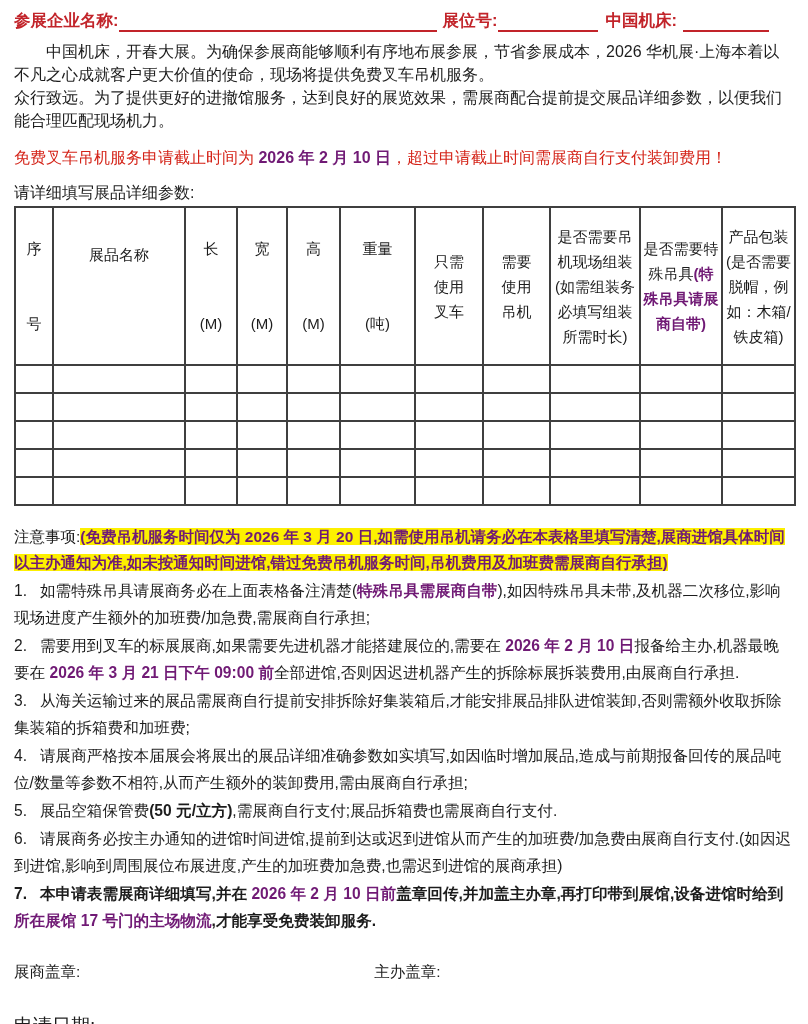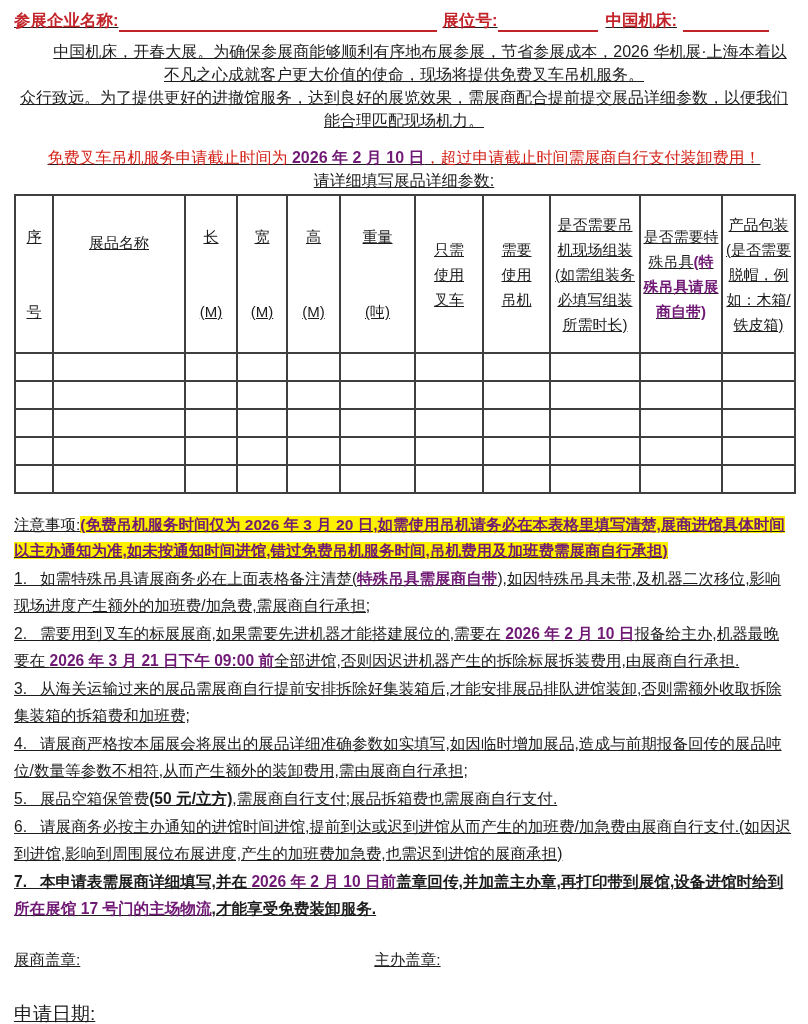--- a/index.html
+++ b/index.html
@@ -1,36 +1,36 @@
 <!DOCTYPE html>
 <html><head>
 <meta charset="utf-8">
 <style>
   * { box-sizing: border-box; }
   body { margin: 0; background: #ffffff; font-family: "Liberation Sans", sans-serif; color: #1c1c1c; }
-  .page { width: 808px; height: 1024px; padding: 8px 14px 0 14px; background: #fff; overflow: hidden; text-decoration: underline; }
+  .page { width: 808px; height: 1024px; padding: 8px 14px 0 14px; background: #fff; overflow: hidden; }
 
   
   .header-line { display: flex; align-items: flex-end; font-size: 16.5px; font-weight: bold; color: #c2242a; height: 24px; white-space: nowrap; }
   .blank { display: inline-block; border-bottom: 2px solid #c2242a; height: 17px; }
   .blank-long { width: 318px; margin-right: 6px; }
   .blank-booth { width: 100px; margin-right: 8px; }
   .blank-area { width: 86px; margin-left: 6px; }
 
   p { margin: 0; }
-  .para { font-size: 16px; line-height: 23px; text-align: center; }
+  .para { font-size: 16px; line-height: 23px; }
   .indent { text-indent: 2em; margin-top: 8px; }
 
   .r  { color: #d42318; }
   .b  { font-weight: bold; }
   .rb { color: #701a75; font-weight: bold; }
   .hl { background: #fdf000; }
 
   .deadline { margin-top: 14px; }
-  .caption { margin-top: 0; }
+  .caption { margin-top: 12px; }
 
   
   table { border-collapse: collapse; table-layout: fixed; width: 780px; margin-top: 2px; }
   th, td { border: 2px solid #3f3f3f; padding: 0 2px; font-weight: normal; text-align: center; vertical-align: middle; }
   th { font-size: 15px; line-height: 25px; }
   .hdr-row { height: 158px; }
   .split { height: 150px; display: flex; flex-direction: column; justify-content: space-around; align-items: center; }
   .body-row { height: 28px; }
 
   

